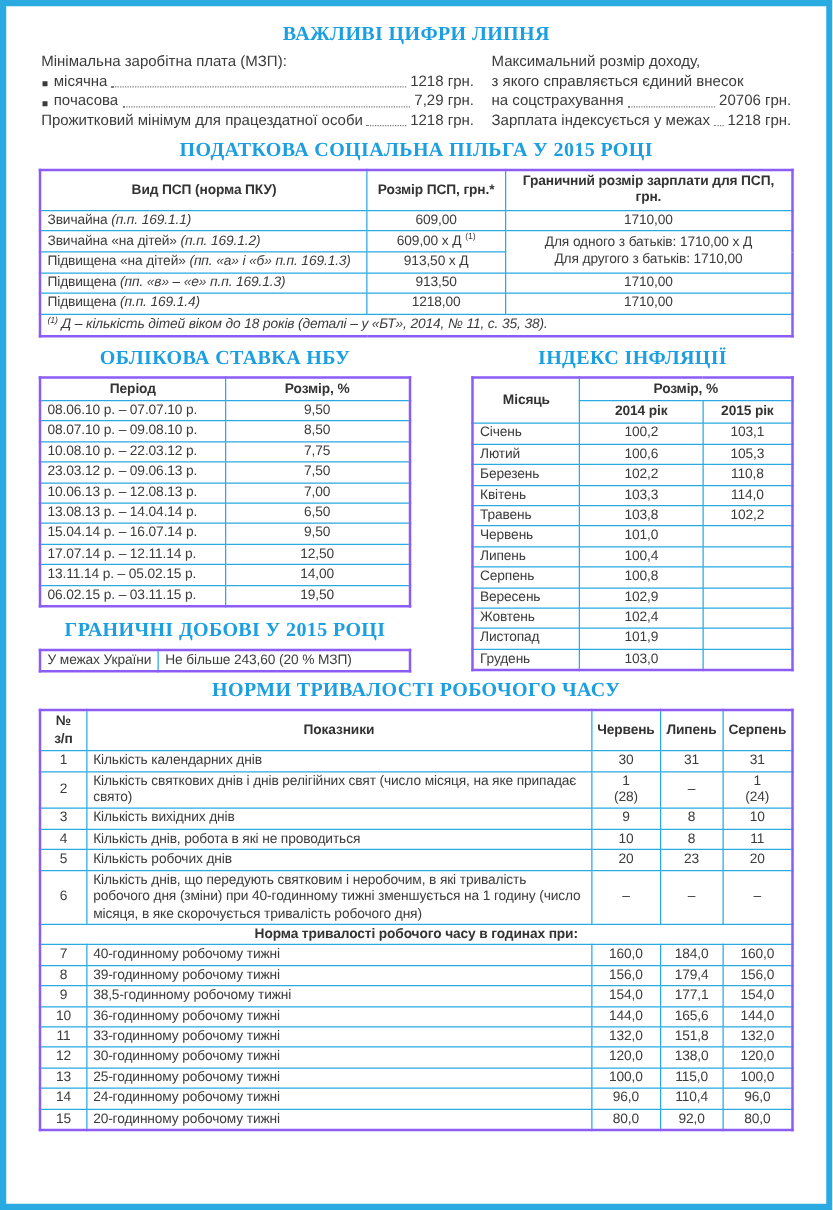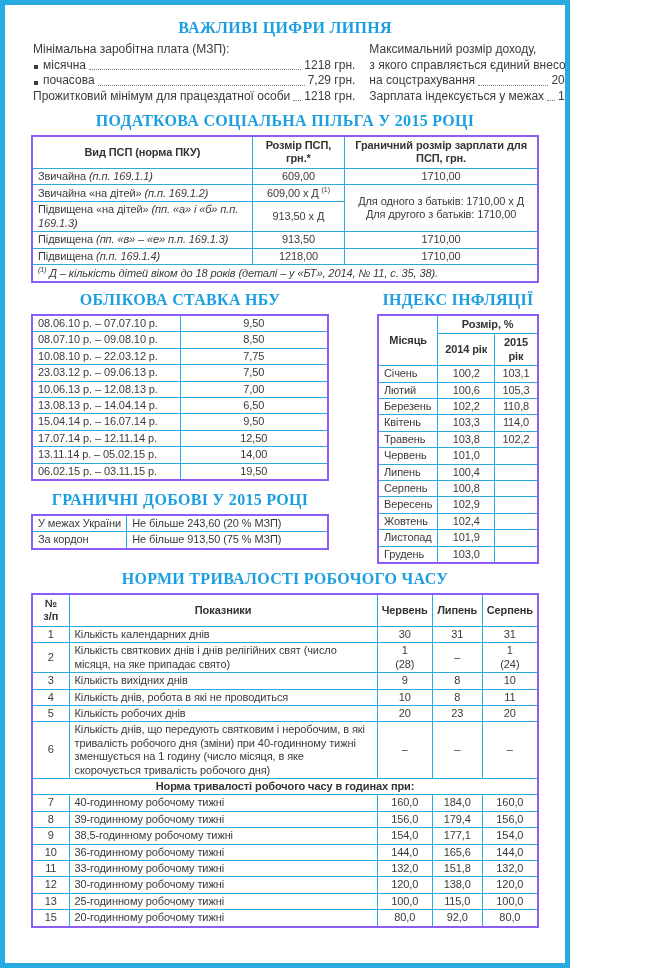--- a/index.html
+++ b/index.html
@@ -1,18 +1,18 @@
 <!DOCTYPE html>
 <html><head>
 <meta charset="utf-8">
 <style>
   * { box-sizing: border-box; margin: 0; padding: 0; }
   body { margin: 0; background: #ffffff; }
   .page {
-    width: 570px; height: 968px;
+    width: 666px; height: 968px;
     border: 5px solid #29ABE2;
     background: #fff;
     padding: 14px 26px 0;
     font-family: "Liberation Sans", sans-serif;
     font-size: 12px;
     color: #3b3b3b;
     overflow: hidden;
   }
   .sec-title {
     font-family: "Liberation Serif", serif;
@@ -153,20 +153,24 @@
 
   <div class="mid">
     <div class="mid-left">
       <div class="sec-title">ОБЛІКОВА СТАВКА НБУ</div>
       <table class="tbl nbu">
         <colgroup>
             <col style="width:50%">
             <col style="width:50%">
           </colgroup>
         <tbody>
+            <tr>
+          <th>Період</th>
+          <th>Розмір, %</th>
+        </tr>
         <tr>
               <td class="l">08.06.10 р. – 07.07.10 р.</td>
               <td class="c">9,50</td>
             </tr>
         <tr>
               <td class="l">08.07.10 р. – 09.08.10 р.</td>
               <td class="c">8,50</td>
             </tr>
         <tr>
               <td class="l">10.08.10 р. – 22.03.12 р.</td>
@@ -208,24 +212,20 @@
         <table class="tbl perdiem">
           <colgroup>
               <col style="width:32%">
               <col style="width:68%">
             </colgroup>
           <tbody>
           <tr>
                 <td class="l">У межах України</td>
                 <td class="l">Не більше 243,60 (20 % МЗП)</td>
               </tr>
-          <tr>
-                <td class="l">За кордон</td>
-                <td class="l">Не більше 913,50 (75 % МЗП)</td>
-              </tr>
         </tbody>
           </table>
       </div>
     </div>
 
     <div class="mid-right">
       <div class="sec-title">ІНДЕКС ІНФЛЯЦІЇ</div>
       <table class="tbl infl">
         <colgroup>
             <col style="width:33.5%">
@@ -414,20 +414,27 @@
           <td class="c">120,0</td>
         </tr>
     <tr>
           <td class="c">13</td>
           <td class="l">25-годинному робочому тижні</td>
           <td class="c">100,0</td>
           <td class="c">115,0</td>
           <td class="c">100,0</td>
         </tr>
     <tr>
+          <td class="c">14</td>
+          <td class="l">24-годинному робочому тижні</td>
+          <td class="c">96,0</td>
+          <td class="c">110,4</td>
+          <td class="c">96,0</td>
+        </tr>
+    <tr>
           <td class="c">15</td>
           <td class="l">20-годинному робочому тижні</td>
           <td class="c">80,0</td>
           <td class="c">92,0</td>
           <td class="c">80,0</td>
         </tr>
 
   </tbody>
     </table>
 

